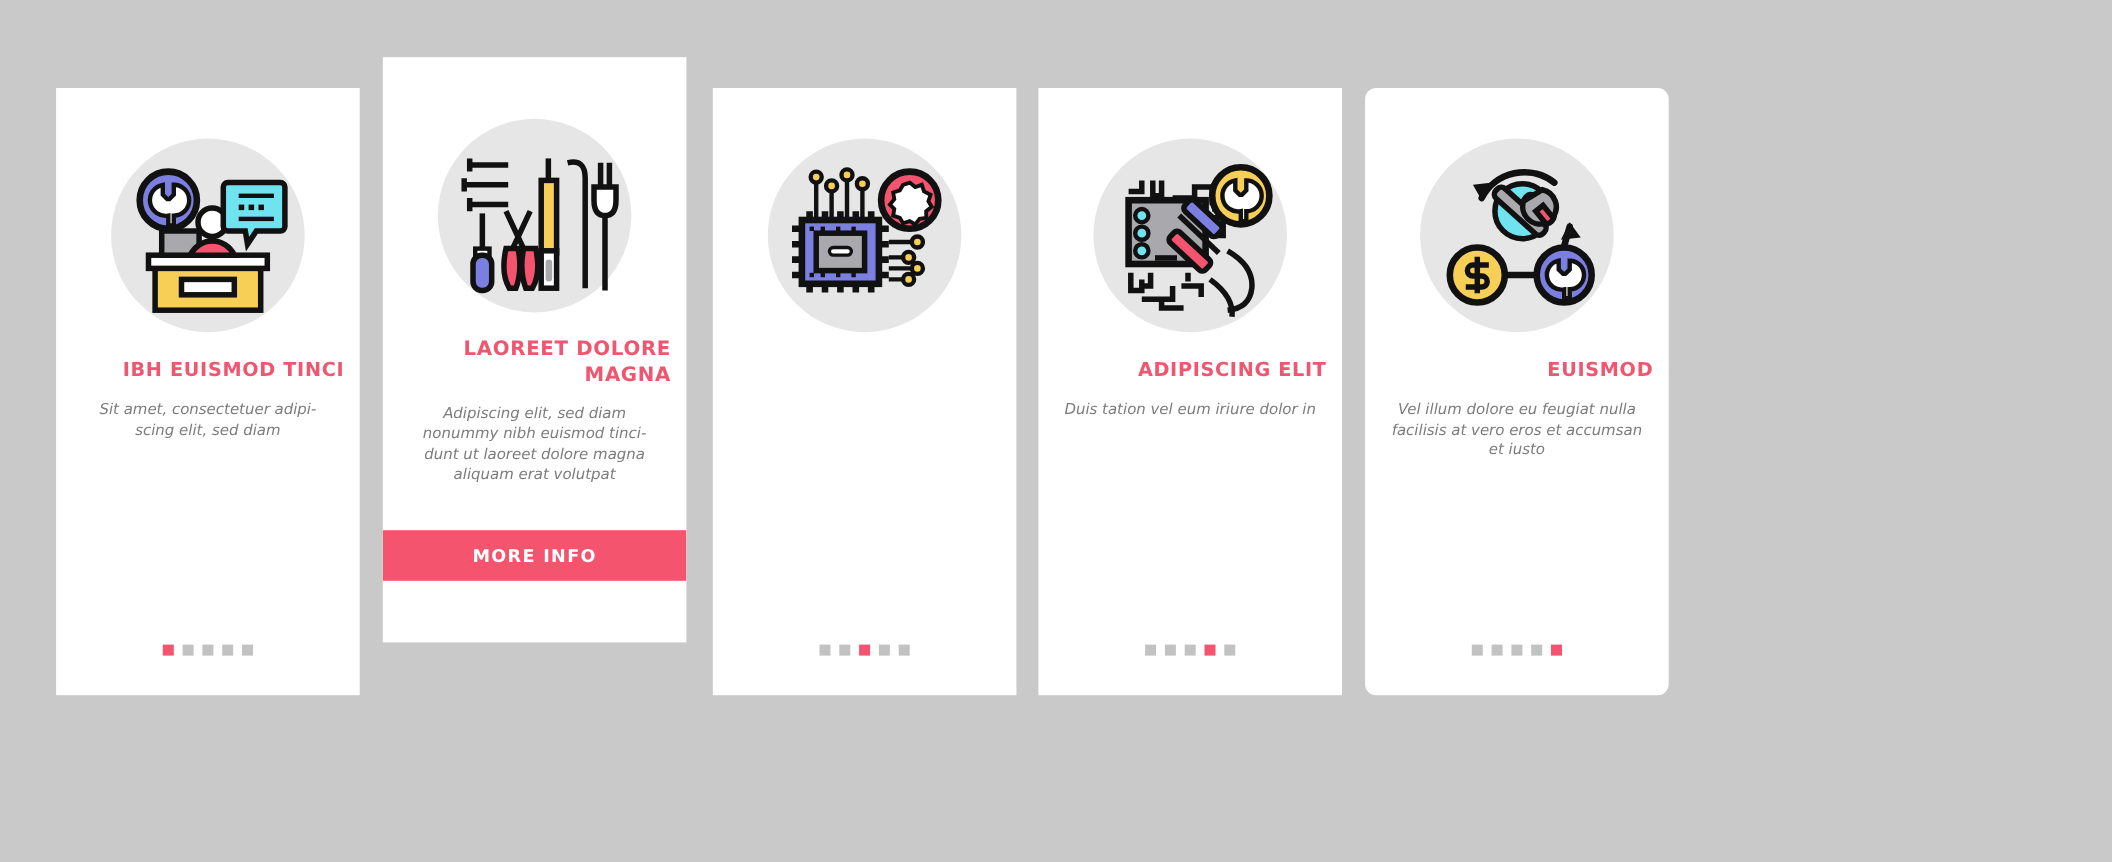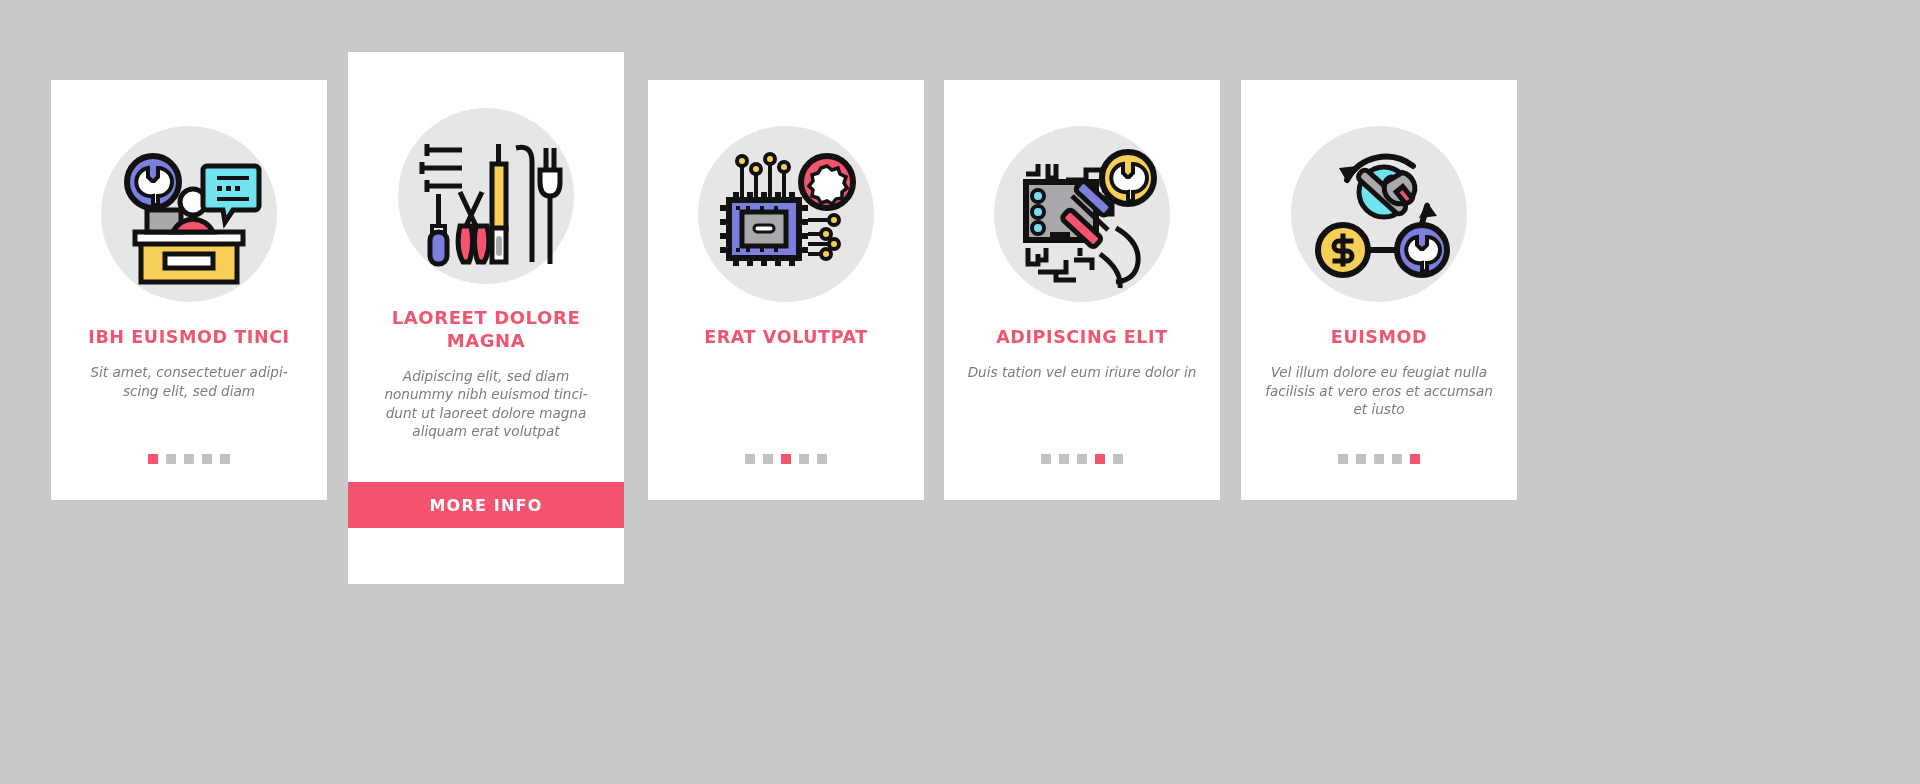--- a/index.html
+++ b/index.html
@@ -24,29 +24,29 @@
     position: absolute;
     background: #ffffff;
     box-sizing: border-box;
     display: flex;
     flex-direction: column;
     align-items: center;
     overflow: hidden;
   }
 
   
-  .card.std { top: 80px; height: 420px; width: 276px; }
+  .card.std { top: 80px; height: 552px; width: 276px; }
   
   .card.featured { top: 52px; height: 532px; width: 276px; }
 
   .card-1 { left: 51px; }
   .card-2 { left: 348px; }
   .card-3 { left: 648px; }
   .card-4 { left: 944px; }
-  .card-5 { left: 1241px; }
+  .card-5 { left: 1241px; border-radius: 10px; }
 
   .icon-wrap {
     position: relative;
     width: 176px;
     height: 176px;
     margin-top: 46px;
     display: flex;
     align-items: center;
     justify-content: center;
   }
@@ -68,21 +68,21 @@
     height: 176px;
     display: block;
   }
 
   .card-title {
     margin-top: 24px;
     font-size: 17.5px;
     font-weight: bold;
     letter-spacing: 0.6px;
     color: #ef566f;
-    text-align: center;
+    text-align: right;
     line-height: 1.28;
     padding: 0 14px;
     box-sizing: border-box;
     width: 100%;
   }
   .featured .card-title { font-size: 18px; margin-top: 22px; }
 
   .card-body {
     margin-top: 15px;
     font-size: 13.6px;
@@ -271,21 +271,20 @@
         </g>
         <circle cx="136" cy="94" r="5" fill="#f7cf56" stroke="#111" stroke-width="4"></circle>
         <circle cx="128" cy="108" r="5" fill="#f7cf56" stroke="#111" stroke-width="4"></circle>
         <circle cx="136" cy="118" r="5" fill="#f7cf56" stroke="#111" stroke-width="4"></circle>
         <circle cx="128" cy="128" r="5" fill="#f7cf56" stroke="#111" stroke-width="4"></circle>
 
         <circle cx="129" cy="56" r="26" fill="#f4546e" stroke="#111" stroke-width="6"></circle>
         <path d="M129 40 l5 4 6 -2 2 6 6 3 -2 6 3 5 -5 4 0 6 -6 1 -4 5 -5 -3 -6 2 -3 -5 -6 -2 1 -6 -4 -4 4 -5 -1 -6 6 -2 3 -5 z" fill="#fff" stroke="#111" stroke-width="3.5"></path>
       </svg>
     </div>
-    <div class="card-title">ERAT VOLUTPAT</div>
     <div class="dots">
       <span class="dot"></span>
       <span class="dot"></span>
       <span class="dot active"></span>
       <span class="dot"></span>
       <span class="dot"></span>
     </div>
   </div>
 
   <div class="card std card-4">

